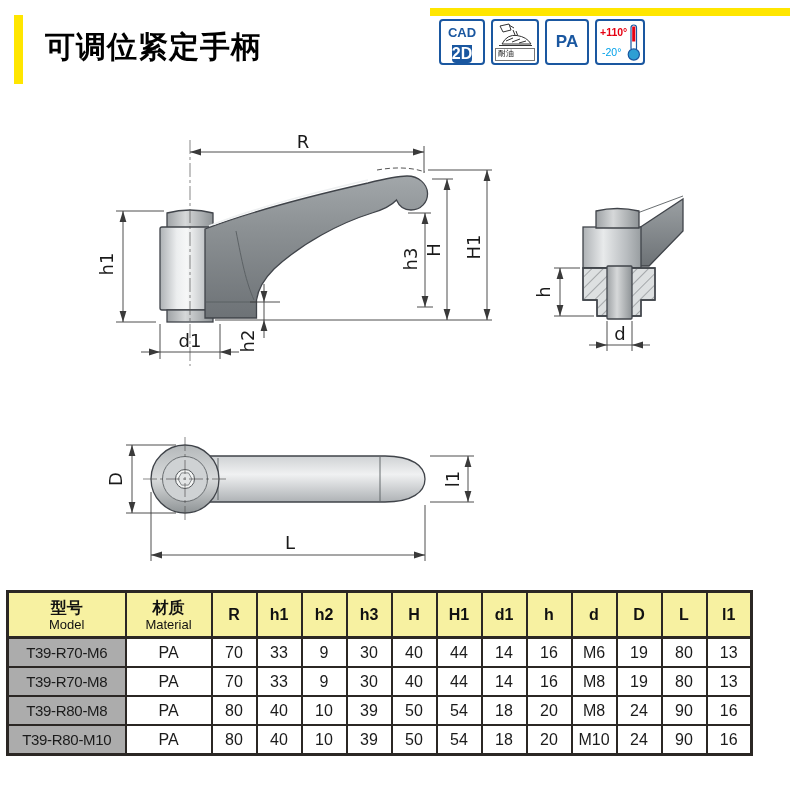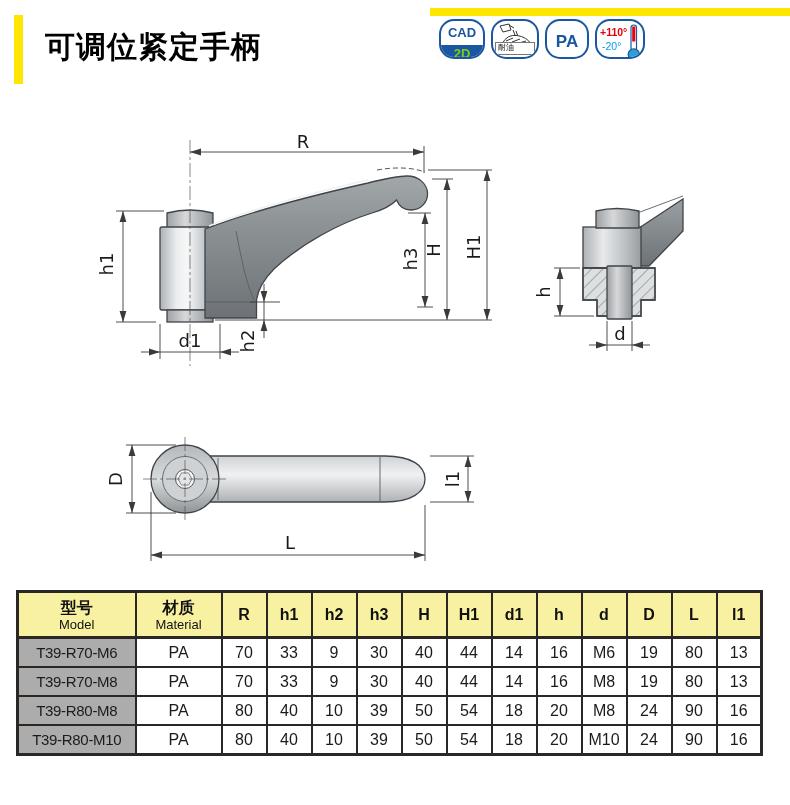--- a/index.html
+++ b/index.html
@@ -11,27 +11,27 @@
               background:var(--accent,#FFE600);}
   .page-title{position:absolute;left:45px;top:27px;font-size:30px;font-weight:700;
               color:#000;letter-spacing:1px;white-space:nowrap;}
   .yellow-strip{position:absolute;left:430px;top:8px;width:360px;height:8px;
                 background:var(--accent,#FFE600);}
   .part-block{position:absolute;left:652px;top:8px;width:138px;height:64px;
               background:var(--accent,#FFE600);text-align:center;line-height:64px;
               font-size:30px;font-weight:700;color:#111;letter-spacing:1px;}
 
   .badges{position:absolute;left:439px;top:19px;display:flex;gap:6px;}
-  .badge{box-sizing:border-box;height:40px;border:2px solid var(--badge-blue,#1A57A0);
-         border-radius:15px;background:#fff;overflow:hidden;position:relative;}
+  .badge{box-sizing:border-box;height:46px;border:2px solid var(--badge-blue,#1A57A0);
+         border-radius:4px;background:#fff;overflow:hidden;position:relative;align-items:center;}
   .badge-cad{width:46px;display:flex;flex-direction:column;}
   .badge-cad .b-top{flex:0 0 24px;color:var(--badge-blue,#1A57A0);font-weight:700;
                     font-size:13px;text-align:center;line-height:24px;}
-  .badge-cad .b-bot{flex:1;background:var(--badge-blue,#1A57A0);color:#84cc16;
-                    font-weight:700;font-size:13px;text-align:center;line-height:18px;
+  .badge-cad .b-bot{flex:1;background:var(--badge-blue,#1A57A0);color:#ffffff;
+                    font-weight:700;font-size:16px;text-align:center;line-height:18px;
                     border-radius:0 0 4px 4px;}
   .badge-oil{width:48px;}
   .badge-oil svg{display:block;margin:1px auto 0;}
   .oil-label{position:absolute;left:2px;right:2px;bottom:2px;height:11px;
              border:1px solid #777;font-size:8px;line-height:10px;color:#111;
              text-align:left;padding-left:2px;background:#fff;white-space:nowrap;overflow:hidden;}
   .badge-pa{width:44px;color:var(--badge-blue,#1A57A0);font-weight:700;font-size:17px;
             text-align:center;line-height:42px;}
   .badge-temp{width:50px;}
   .t-high{position:absolute;left:3px;top:5px;font-size:10.5px;font-weight:700;
@@ -44,21 +44,21 @@
   .drawing{position:absolute;}
   .out{stroke:#40444a;stroke-width:1.3;}
   .il{stroke:#585d61;stroke-width:0.9;fill:none;}
   .hl{stroke:#eef0f1;stroke-width:1.6;fill:none;}
   .dim{stroke:#3a3a3a;stroke-width:0.9;fill:none;}
   .cl{stroke:#555;stroke-width:0.7;stroke-dasharray:14 3 3 3;fill:none;}
   .dash{stroke:#555;stroke-width:1;stroke-dasharray:5 3;fill:none;}
   text.dlab{font-family:"DejaVu Sans",sans-serif;font-size:18px;fill:#1a1a1a;}
 
   
-  .spec-table{position:absolute;left:16px;top:590px;width:746px;border-collapse:collapse;
+  .spec-table{position:absolute;left:6px;top:590px;width:746px;border-collapse:collapse;
               table-layout:fixed;border:3px solid var(--border-dark,#2B2724);padding-left:44px;}
   .spec-table th,.spec-table td{border:2px solid var(--border-dark,#2B2724);
               text-align:center;vertical-align:middle;padding:0;overflow:hidden;}
   .spec-table thead th{background:var(--table-header-bg,#F7F1A1);height:43px;
               border-bottom-width:3px;color:#111;}
   .spec-table thead th.dimh{font-size:16px;font-weight:700;}
   .zh{font-size:16px;font-weight:700;line-height:20px;}
   .en{font-size:13px;font-weight:400;line-height:14px;}
   .spec-table tbody td{height:27px;background:#fff;font-size:16px;color:#1b1b1b;}
   .spec-table tbody td.model{background:var(--model-cell-bg,#ACACAC);font-size:15px;

